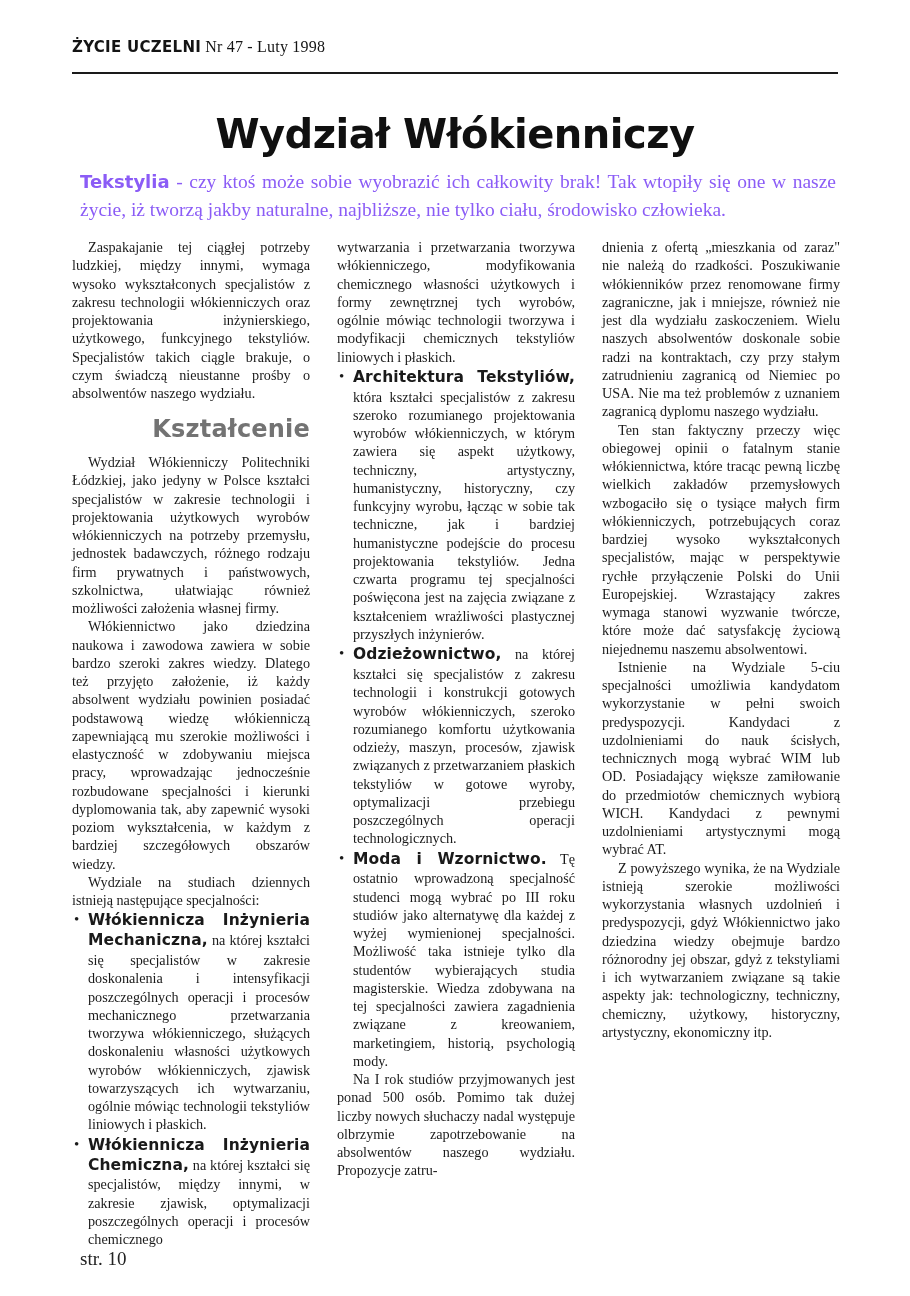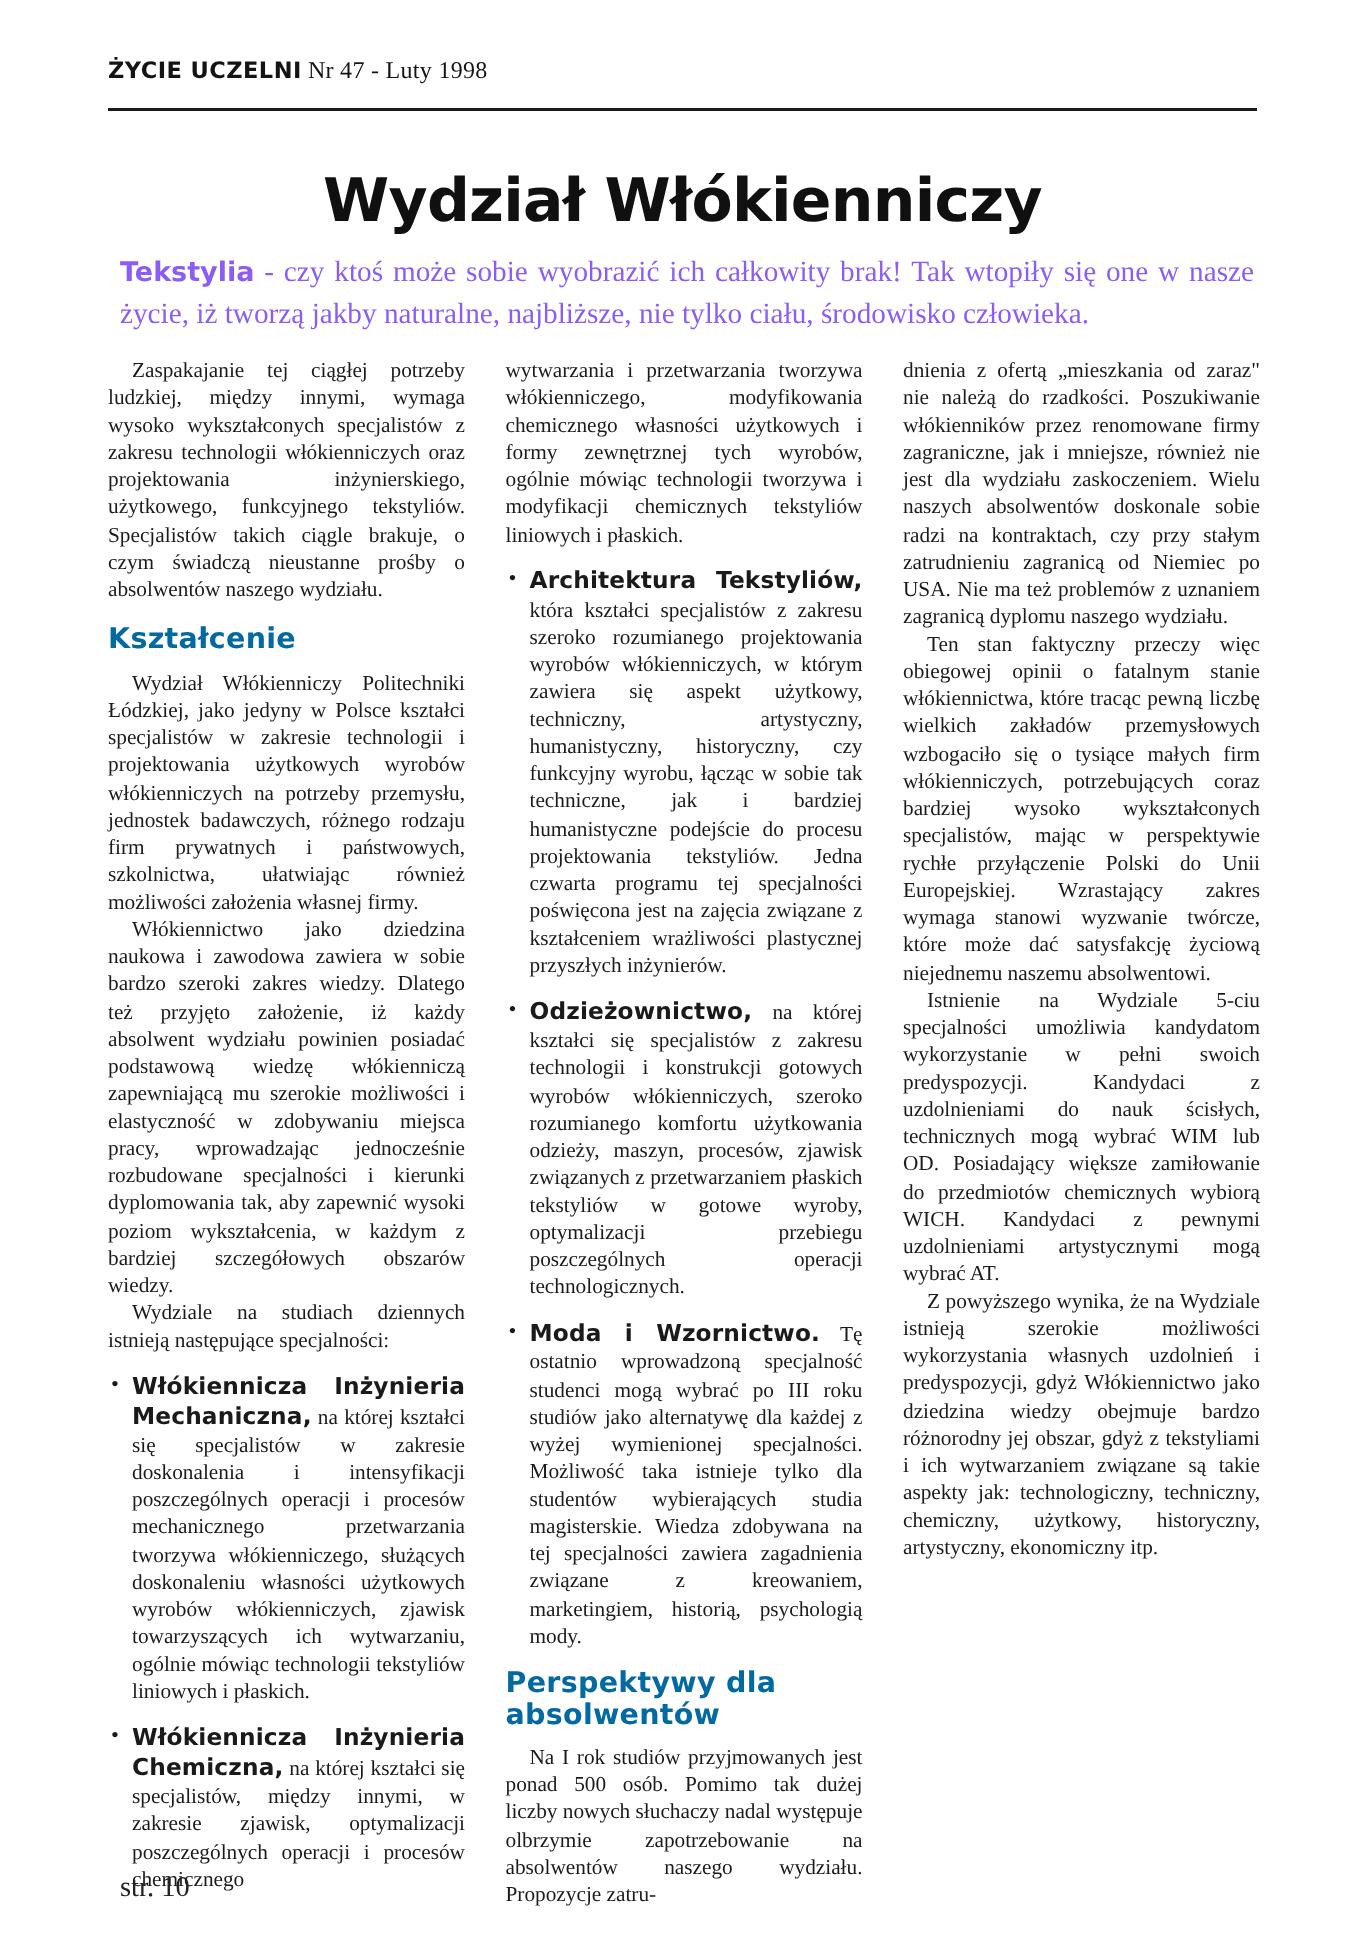--- a/index.html
+++ b/index.html
@@ -107,37 +107,37 @@
   p.body {
     margin: 0 0 0 0;
     text-indent: 16px;
     text-align: justify;
   }
   p.body.noind { text-indent: 0; }
 
   h2.section {
     font-family: "DejaVu Sans", sans-serif;
     font-weight: bold;
-    font-size: 19px;
-    text-align: left;
+    font-size: 24px;
+    text-align: right;
     margin: 12px 0 8px 0;
     letter-spacing: 0.2px;
-    color: #0369a1;
+    color: #737373;
   }
   h2.section.two-line { line-height: 1.12; }
 
   ul.bullets {
     margin: 0;
     padding: 0;
     list-style: none;
   }
   ul.bullets > li {
     position: relative;
     padding-left: 16px;
-    margin-top: 12px;
+    margin-top: 2px;
     text-align: justify;
   }
   ul.bullets > li::before {
     content: "\2022";
     position: absolute;
     left: 2px;
     top: -1px;
     font-size: 15px;
     line-height: 1.2;
   }
@@ -209,21 +209,20 @@
         <li>
           <span class="term">Architektura Tekstyliów,</span><span> która kształci specjalistów z zakresu szeroko rozumianego projektowania wyrobów włókienniczych, w którym zawiera się aspekt użytkowy, techniczny, artystyczny, humanistyczny, historyczny, czy funkcyjny wyrobu, łącząc w sobie tak techniczne, jak i bardziej humanistyczne podejście do procesu projektowania tekstyliów. Jedna czwarta programu tej specjalności poświęcona jest na zajęcia związane z kształceniem wrażliwości plastycznej przyszłych inżynierów.</span>
         </li>
         <li>
           <span class="term">Odzieżownictwo,</span><span> na której kształci się specjalistów z zakresu technologii i konstrukcji gotowych wyrobów włókienniczych, szeroko rozumianego komfortu użytkowania odzieży, maszyn, procesów, zjawisk związanych z przetwarzaniem płaskich tekstyliów w gotowe wyroby, optymalizacji przebiegu poszczególnych operacji technologicznych.</span>
         </li>
         <li>
           <span class="term">Moda i Wzornictwo.</span><span> Tę ostatnio wprowadzoną specjalność studenci mogą wybrać po III roku studiów jako alternatywę dla każdej z wyżej wymienionej specjalności. Możliwość taka istnieje tylko dla studentów wybierających studia magisterskie. Wiedza zdobywana na tej specjalności zawiera zagadnienia związane z kreowaniem, marketingiem, historią, psychologią mody.</span>
         </li>
       </ul>
-      <h2 class="section two-line">Perspektywy dla absolwentów</h2>
       <p class="body">Na I rok studiów przyjmowanych jest ponad 500 osób. Pomimo tak dużej liczby nowych słuchaczy nadal występuje olbrzymie zapotrzebowanie na absolwentów naszego wydziału. Propozycje zatru-</p>
     </div>
 
     <div class="col c3">
       <p class="body noind">dnienia z ofertą „mieszkania od zaraz" nie należą do rzadkości. Poszukiwanie włókienników przez renomowane firmy zagraniczne, jak i mniejsze, również nie jest dla wydziału zaskoczeniem. Wielu naszych absolwentów doskonale sobie radzi na kontraktach, czy przy stałym zatrudnieniu zagranicą od Niemiec po USA. Nie ma też problemów z uznaniem zagranicą dyplomu naszego wydziału.</p>
       <p class="body">Ten stan faktyczny przeczy więc obiegowej opinii o fatalnym stanie włókiennictwa, które tracąc pewną liczbę wielkich zakładów przemysłowych wzbogaciło się o tysiące małych firm włókienniczych, potrzebujących coraz bardziej wysoko wykształconych specjalistów, mając w perspektywie rychłe przyłączenie Polski do Unii Europejskiej. Wzrastający zakres wymaga stanowi wyzwanie twórcze, które może dać satysfakcję życiową niejednemu naszemu absolwentowi.</p>
       <p class="body">Istnienie na Wydziale 5-ciu specjalności umożliwia kandydatom wykorzystanie w pełni swoich predyspozycji. Kandydaci z uzdolnieniami do nauk ścisłych, technicznych mogą wybrać WIM lub OD. Posiadający większe zamiłowanie do przedmiotów chemicznych wybiorą WICH. Kandydaci z pewnymi uzdolnieniami artystycznymi mogą wybrać AT.</p>
       <p class="body">Z powyższego wynika, że na Wydziale istnieją szerokie możliwości wykorzystania własnych uzdolnień i predyspozycji, gdyż Włókiennictwo jako dziedzina wiedzy obejmuje bardzo różnorodny jej obszar, gdyż z tekstyliami i ich wytwarzaniem związane są takie aspekty jak: technologiczny, techniczny, chemiczny, użytkowy, historyczny, artystyczny, ekonomiczny itp.</p>
     </div>
 

